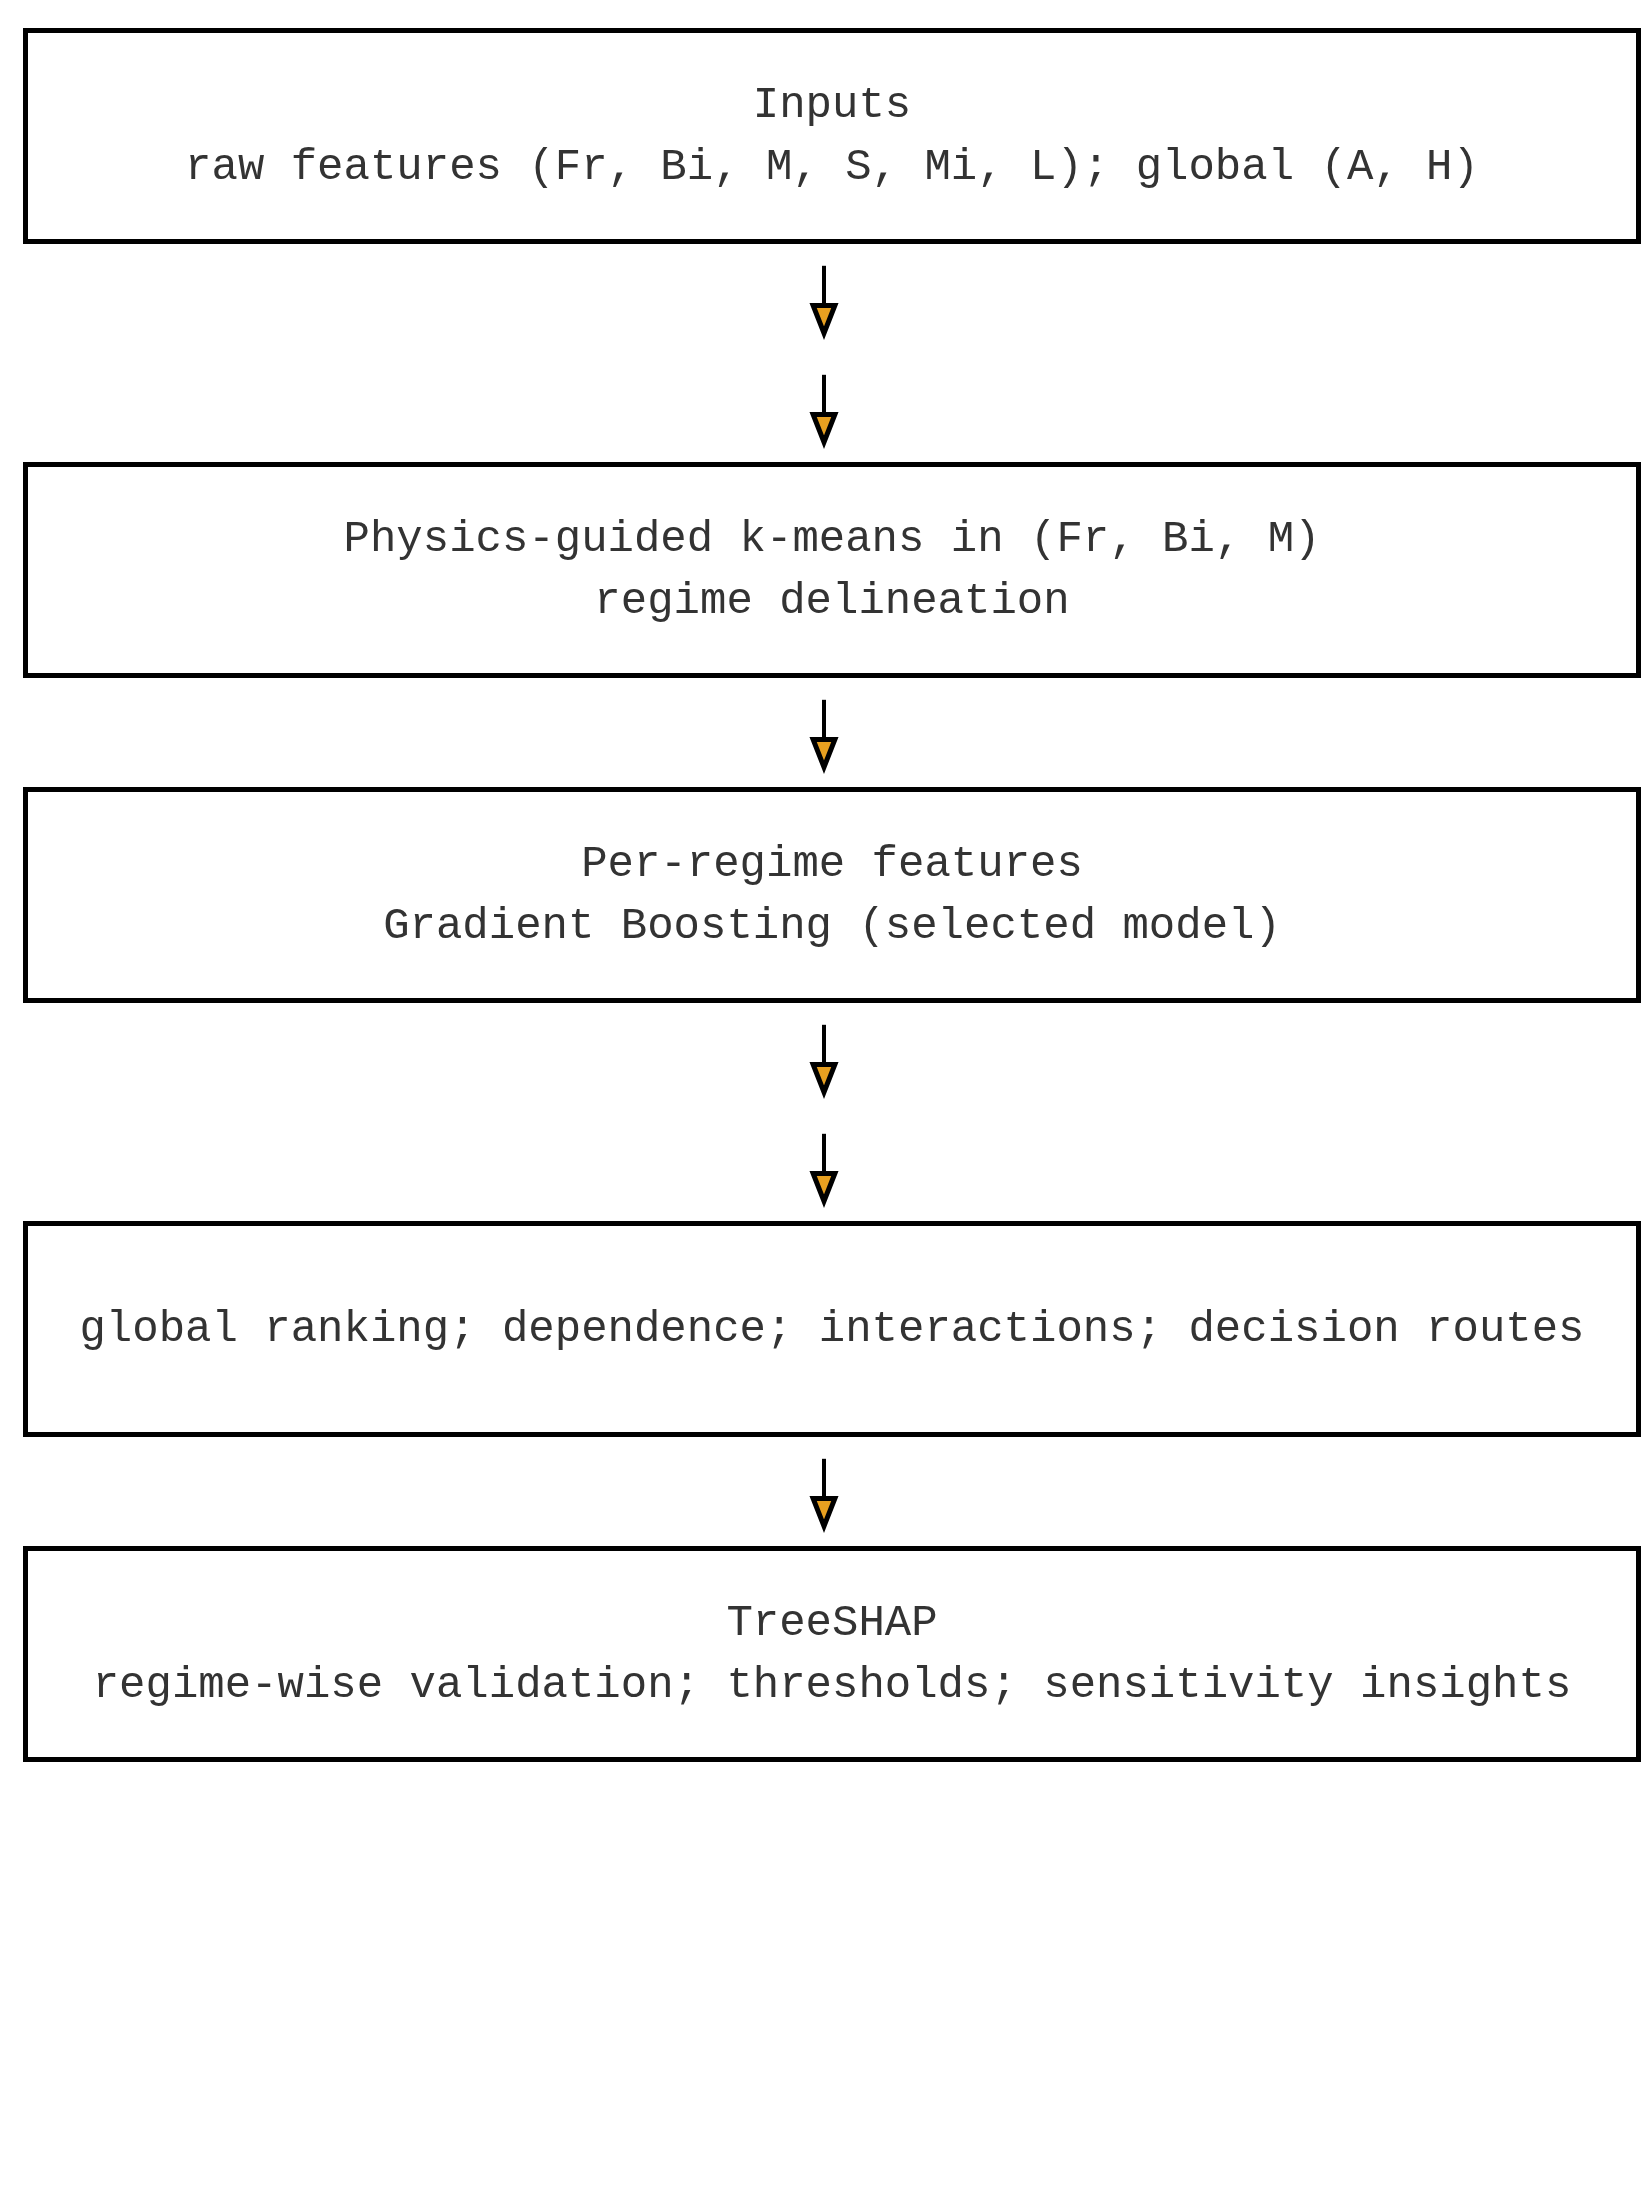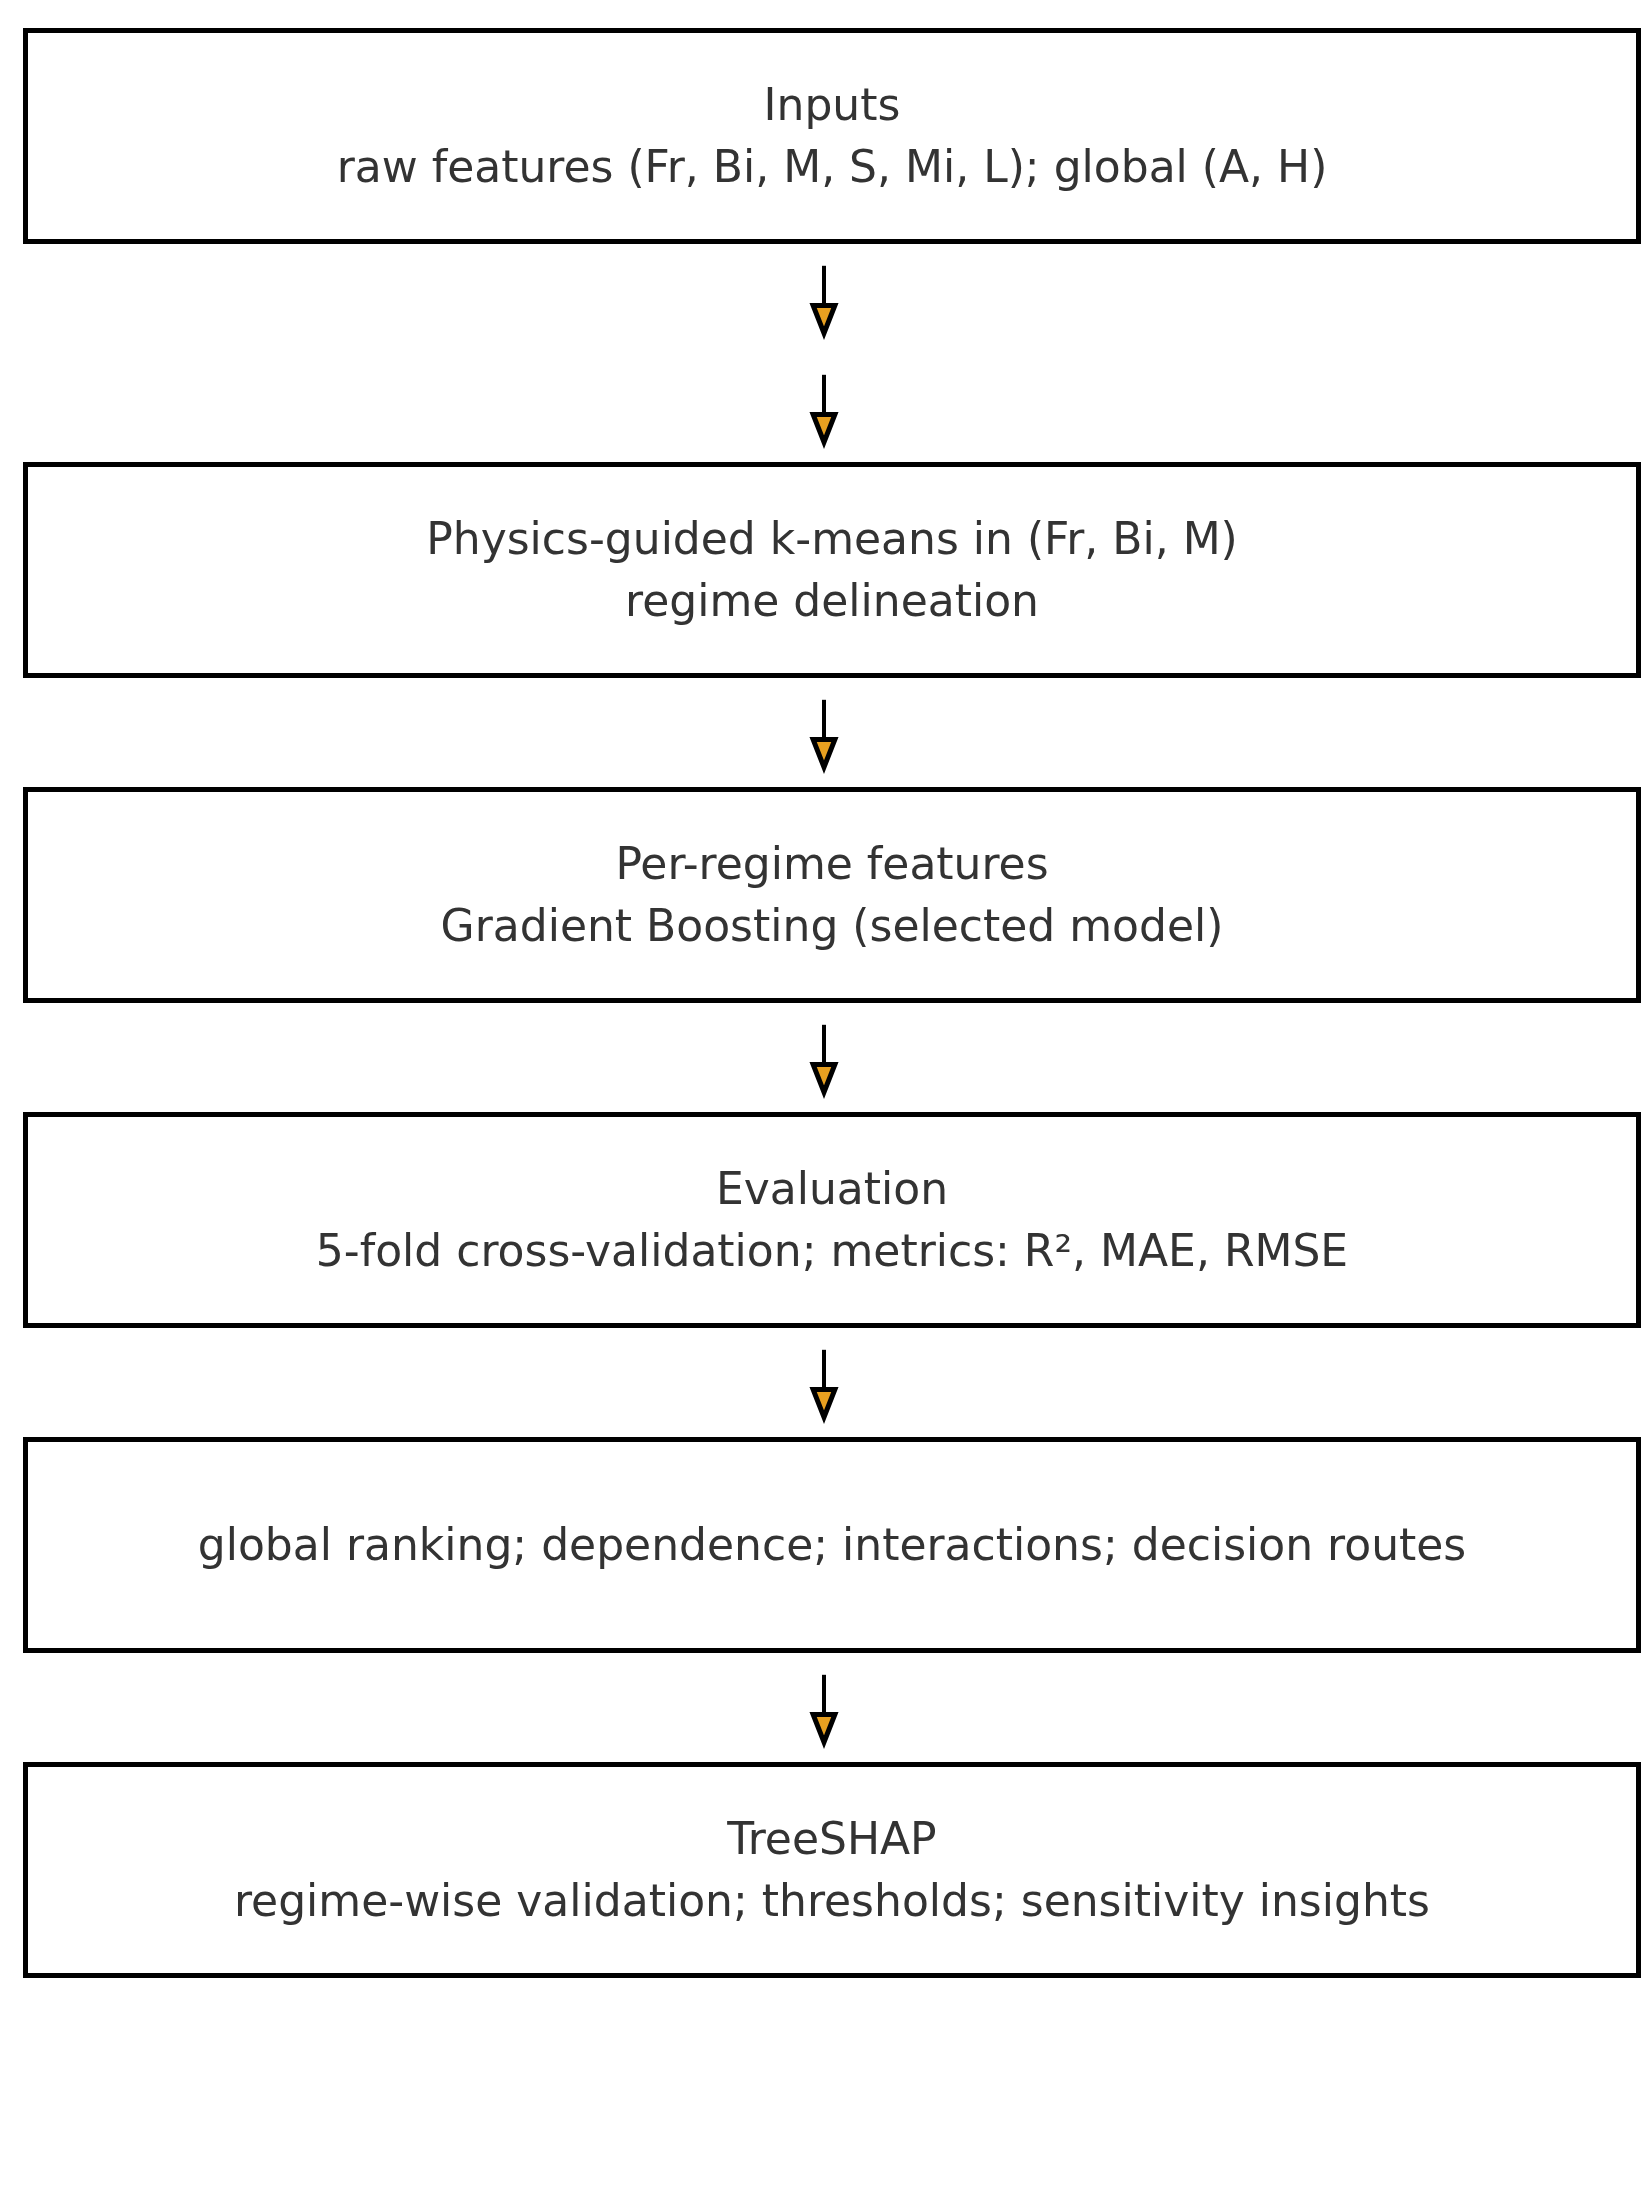--- a/index.html
+++ b/index.html
@@ -25,20 +25,21 @@
     width: 1618px;
     height: 216px;
     margin-left: 23px;
     border: 5px solid var(--box-border);
     background: var(--background);
     display: flex;
     flex-direction: column;
     justify-content: center;
     align-items: center;
     text-align: center;
+    font-family: Liberation Mono, monospace;
   }
   .node-title, .node-subtitle {
     color: var(--text);
     font-size: 44px;
     line-height: 62px;
     white-space: nowrap;
   }
   .arrow-wrap {
     height: 109px;
     width: 1647px;
@@ -99,24 +100,20 @@
     <div class="node-subtitle">Gradient Boosting (selected model)</div>
   </section>
 
   <div class="arrow-wrap">
     <svg width="40" height="109" viewBox="0 0 40 110">
       <line class="arrow-stem" x1="20" y1="22" x2="20" y2="64"></line>
       <polygon class="arrow-head" points="9,62 31,62 20,90"></polygon>
     </svg>
   </div>
 
-  <section class="node">
-    <div class="node-title">Evaluation</div>
-    <div class="node-subtitle">5-fold cross-validation; metrics: R², MAE, RMSE</div>
-  </section>
 
   <div class="arrow-wrap">
     <svg width="40" height="109" viewBox="0 0 40 110">
       <line class="arrow-stem" x1="20" y1="22" x2="20" y2="64"></line>
       <polygon class="arrow-head" points="9,62 31,62 20,90"></polygon>
     </svg>
   </div>
 
   <section class="node">
     <div class="node-subtitle">global ranking; dependence; interactions; decision routes</div>

